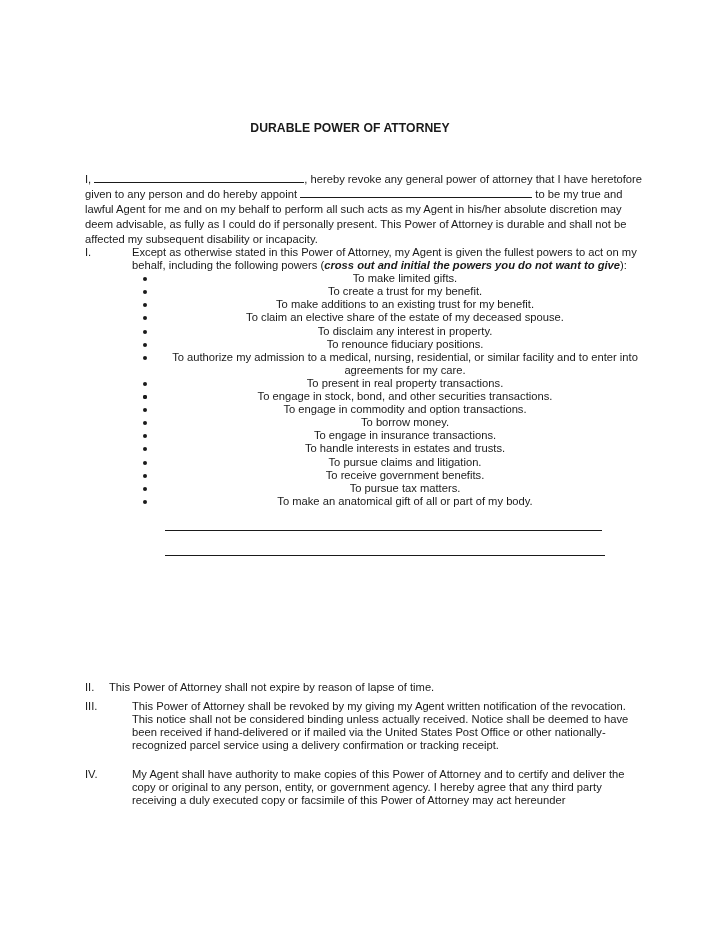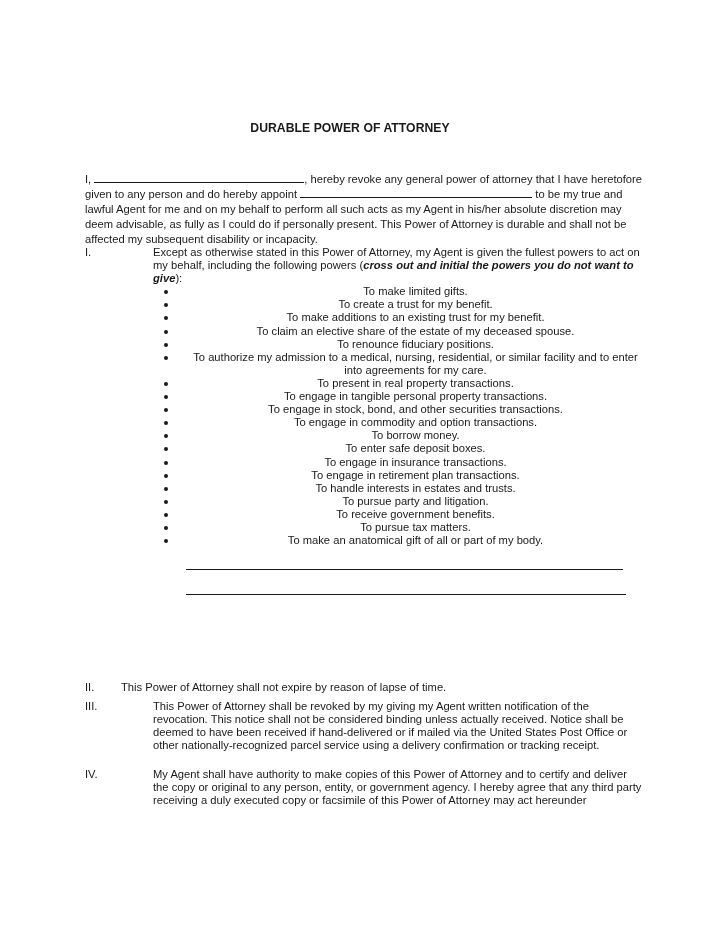--- a/index.html
+++ b/index.html
@@ -5,22 +5,22 @@
   html, body { margin: 0; padding: 0; background: #ffffff; }
   body { width: 728px; height: 943px; position: relative; overflow: hidden;
          font-family: "Liberation Sans", sans-serif; color: #1a1a1a; font-size: 11.2px; }
   .page { position: absolute; left: 0; top: 0; width: 728px; height: 943px; background: #fff; padding-left: 48px; }
   .title { position: absolute; top: 121px; left: 0; width: 700px; text-align: center;
            font-weight: bold; font-size: 12.2px; letter-spacing: 0.05px; }
   .intro { position: absolute; left: 85px; top: 172px; width: 560px; line-height: 15px; }
   .blank { display: inline-block; border-bottom: 1px solid #1a1a1a; height: 10px; vertical-align: baseline; }
   .section { position: absolute; left: 85px; width: 560px; line-height: 13.1px; }
   .section .num { position: absolute; left: 0; top: 0; }
-  .section .body { margin-left: 68px; }
-  .section.s2 .body { margin-left: 36px; }
+  .section .body { margin-left: 47px; }
+  .section.s2 .body { margin-left: 24px; }
   ul.powers { list-style: none; margin: 0; padding: 0; }
   ul.powers li { position: relative; padding-left: 33px; text-align: center; }
   ul.powers li .dot { position: absolute; left: 11px; top: 5px; width: 4px; height: 4px;
                       border-radius: 50%; background: #1a1a1a; }
   .bi { font-weight: bold; font-style: italic; }
   .it { font-style: italic; }
   .fill-line { display: block; margin-left: 33px; border-bottom: 1px solid #1a1a1a; height: 11px; }
 </style>
 </head>
 <body>
@@ -33,32 +33,31 @@
 
   <div class="section s1" style="top:246px">
     <span class="num">I.</span>
     <div class="body">
       <div><span>Except as otherwise stated in this Power of Attorney, my Agent is given the fullest powers to act on my behalf, including the following powers (</span><span class="bi">cross out and initial the powers you do not want to give</span><span>):</span></div>
       <ul class="powers" id="powers-list">
           <li><span class="dot"></span><span>To make limited gifts.</span></li>
           <li><span class="dot"></span><span>To create a trust for my benefit.</span></li>
           <li><span class="dot"></span><span>To make additions to an existing trust for my benefit.</span></li>
           <li><span class="dot"></span><span>To claim an elective share of the estate of my deceased spouse.</span></li>
+          <li><span class="dot"></span><span>To disclaim any interest in property.</span></li>
           <li><span class="dot"></span><span>To renounce fiduciary positions.</span></li>
           <li><span class="dot"></span><span>To authorize my admission to a medical, nursing, residential, or similar facility and to enter into agreements for my care.</span></li>
           <li><span class="dot"></span><span>To present in real property transactions.</span></li>
-          <li><span class="dot"></span><span>To engage in tangible personal property transactions.</span></li>
+          <li><span class="dot"></span></li>
           <li><span class="dot"></span><span>To engage in stock, bond, and other securities transactions.</span></li>
           <li><span class="dot"></span><span>To engage in commodity and option transactions.</span></li>
           <li><span class="dot"></span><span>To borrow money.</span></li>
-          <li><span class="dot"></span><span>To enter safe deposit boxes.</span></li>
           <li><span class="dot"></span><span>To engage in insurance transactions.</span></li>
-          <li><span class="dot"></span><span>To engage in retirement plan transactions.</span></li>
           <li><span class="dot"></span><span>To handle interests in estates and trusts.</span></li>
-          <li><span class="dot"></span><span>To pursue party and litigation.</span></li>
+          <li><span class="dot"></span><span>To pursue claims and litigation.</span></li>
           <li><span class="dot"></span><span>To receive government benefits.</span></li>
           <li><span class="dot"></span><span>To pursue tax matters.</span></li>
           <li><span class="dot"></span><span>To make an anatomical gift of all or part of my body.</span></li>
         </ul>
       <span class="fill-line" style="margin-top:11px; width:437px"></span>
       <span class="fill-line" style="margin-top:13px; width:440px"></span>
     </div>
   </div>
 
   <div class="section s2" style="top:681px">

